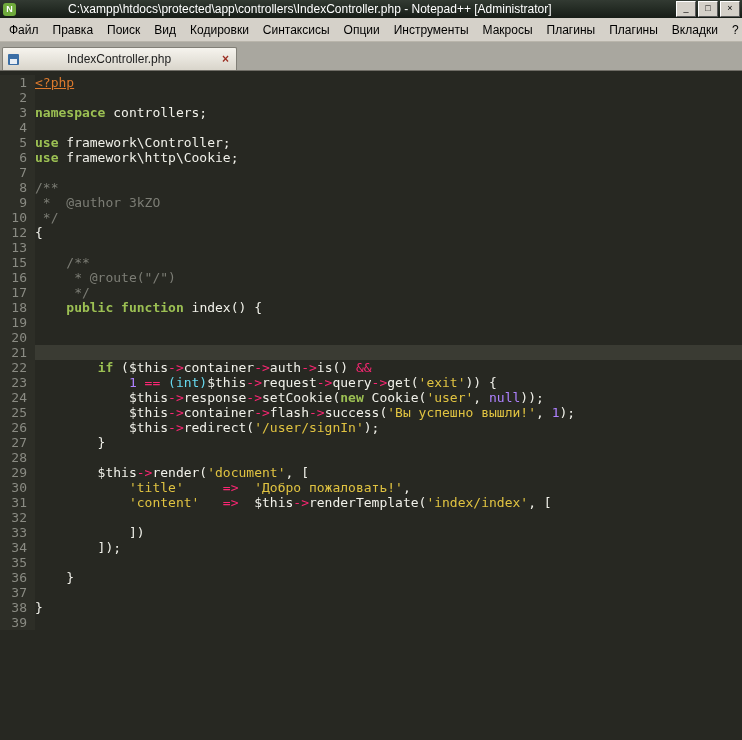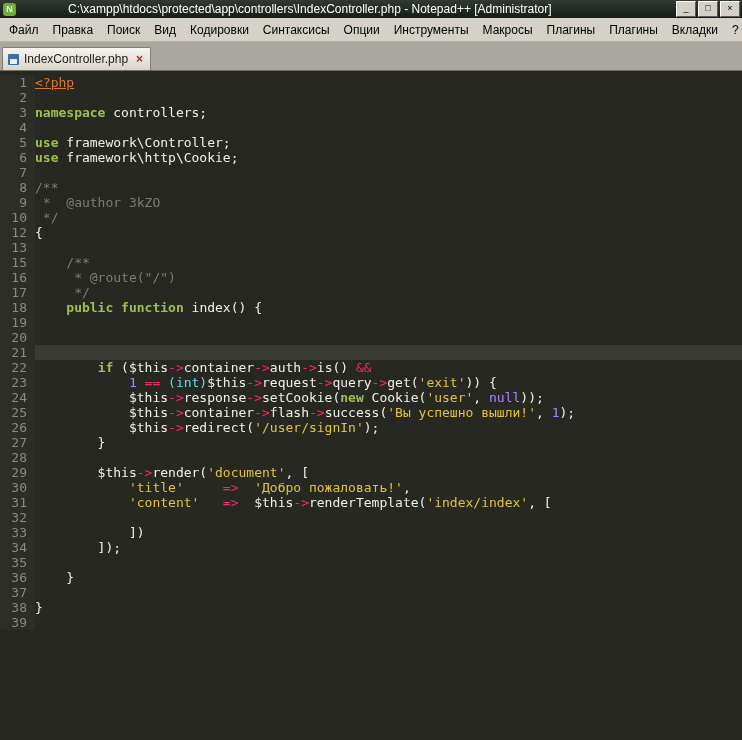--- a/index.html
+++ b/index.html
@@ -48,21 +48,21 @@
     height: 25px; flex: none;
     background: #a9a79f; border-bottom: 1px solid #6f6d66;
     display: flex; align-items: flex-end; padding: 3px 0 0 2px;
   }
   .tab {
     height: 22px;
     background: linear-gradient(#f6f4ee, #d9d5cb);
     border: 1px solid #817f77; border-bottom: none;
     border-radius: 2px 2px 0 0;
     display: flex; align-items: center; padding: 0 7px 0 5px;
-    font-size: 12px; color: #1d1d1d;
+    font-size: 12px; color: #1d1d1d; gap: 43px;
   }
   .file-icon {
     width: 11px; height: 11px; margin-right: 5px; flex: none;
     background: #3b6ea5; border-radius: 1px; position: relative;
   }
   .file-icon::after {
     content: ""; position: absolute; left: 2px; bottom: 1px;
     width: 7px; height: 5px; background: #e8eef5;
   }
   .tab-close {

